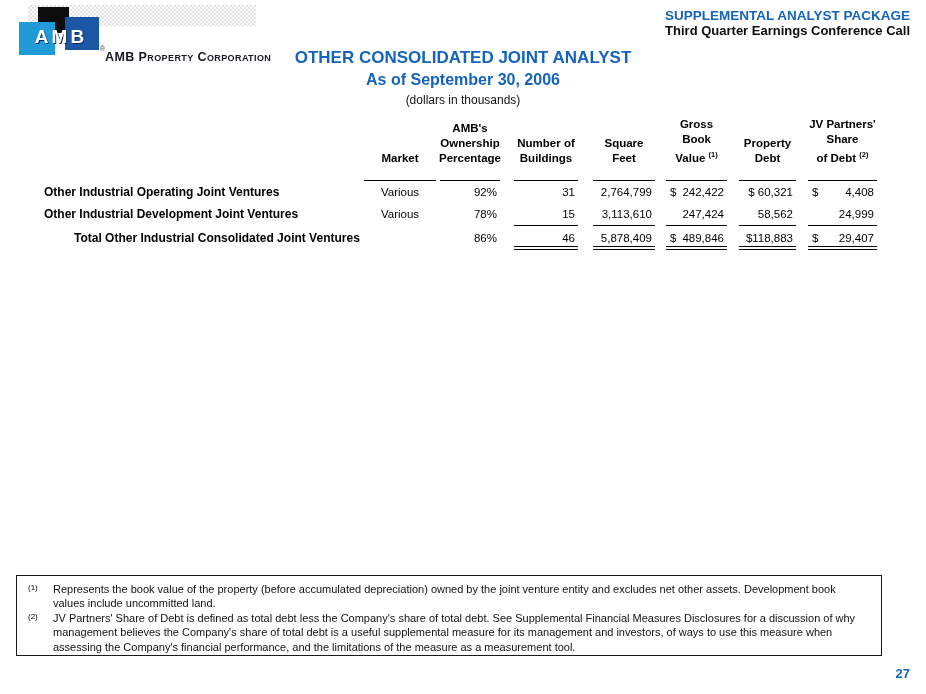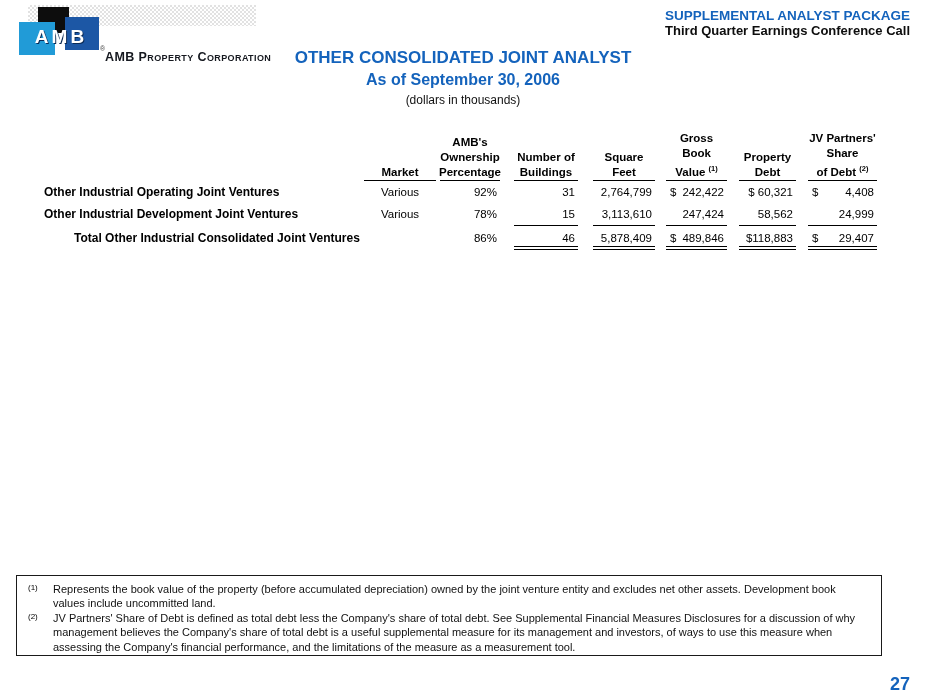--- a/index.html
+++ b/index.html
@@ -49,21 +49,21 @@
     display:grid;
     grid-template-columns:311px 9px 72px 4px 60px 14px 64px 15px 62px 11px 61px 12px 57px 12px 69px;
     grid-template-rows:51px 22px 22px 4px 17px 8px;
   }
   .cA{grid-column:1} .cB{grid-column:3} .cC{grid-column:5} .cD{grid-column:7}
   .cE{grid-column:9} .cF{grid-column:11} .cG{grid-column:13} .cH{grid-column:15}
   .r1{grid-row:1} .r2{grid-row:2} .r3{grid-row:3} .r4{grid-row:4} .r5{grid-row:5} .r6{grid-row:6}
   .th {
     display:flex; flex-direction:column; justify-content:flex-end; align-items:center;
     border-bottom:1.5px solid #000; font-weight:bold; font-size:11.5px; line-height:15px;
-    padding-bottom:0; white-space:nowrap;
+    padding-bottom:14px; white-space:nowrap;
   }
   .sup { font-size:7.5px; vertical-align:super; font-weight:bold; }
   .td { display:flex; align-items:center; font-size:11.5px; white-space:nowrap; }
   .td.center { justify-content:center; }
   .td.right  { justify-content:flex-end; padding-right:3px; }
   .td.money  { justify-content:space-between; padding:0 3px 0 4px; }
   .rowlabel  { font-weight:bold; font-size:12px; }
   .indent    { padding-left:30px; }
   .rule  { border-top:1.5px solid #000; }
   .drule { border-top:4px double #000; }
@@ -72,21 +72,21 @@
   .footnote-box {
     position:absolute; left:16px; top:575px; width:866px; height:81px;
     border:1.5px solid #1a1a1a; background:#fff; padding:6px 12px 0 6px;
   }
   .footnote { display:flex; }
   .fn-marker { width:30px; flex:0 0 30px; font-size:8px; padding-top:1px; padding-left:5px; }
   .fn-text { font-size:11px; line-height:14.4px; color:#111; width:812px; }
 
   .page-number {
     position:absolute; right:16px; top:666px;
-    color:#1463bc; font-weight:bold; font-size:18px;margin-top:8px;
+    color:#1463bc; font-weight:bold; font-size:13px;
   }
 </style>
 </head>
 <body>
 
 <div class="page">
 
   <div class="halftone"></div>
   <div class="logo">
     <div class="sq sq-black"></div>

